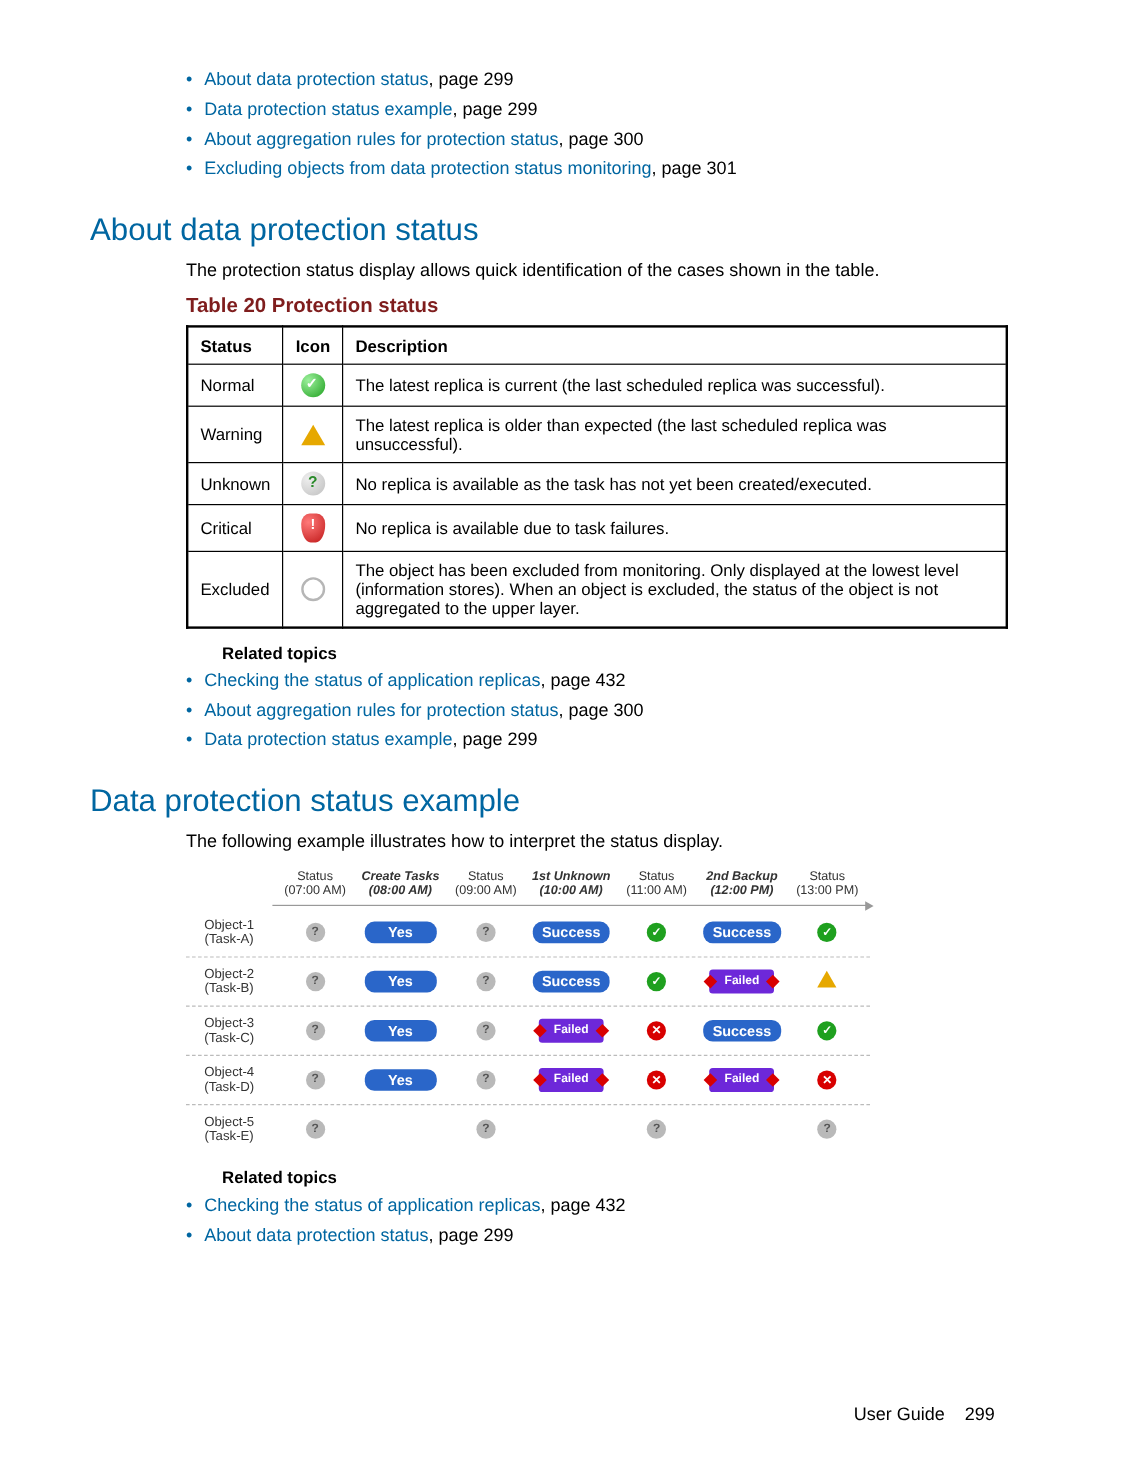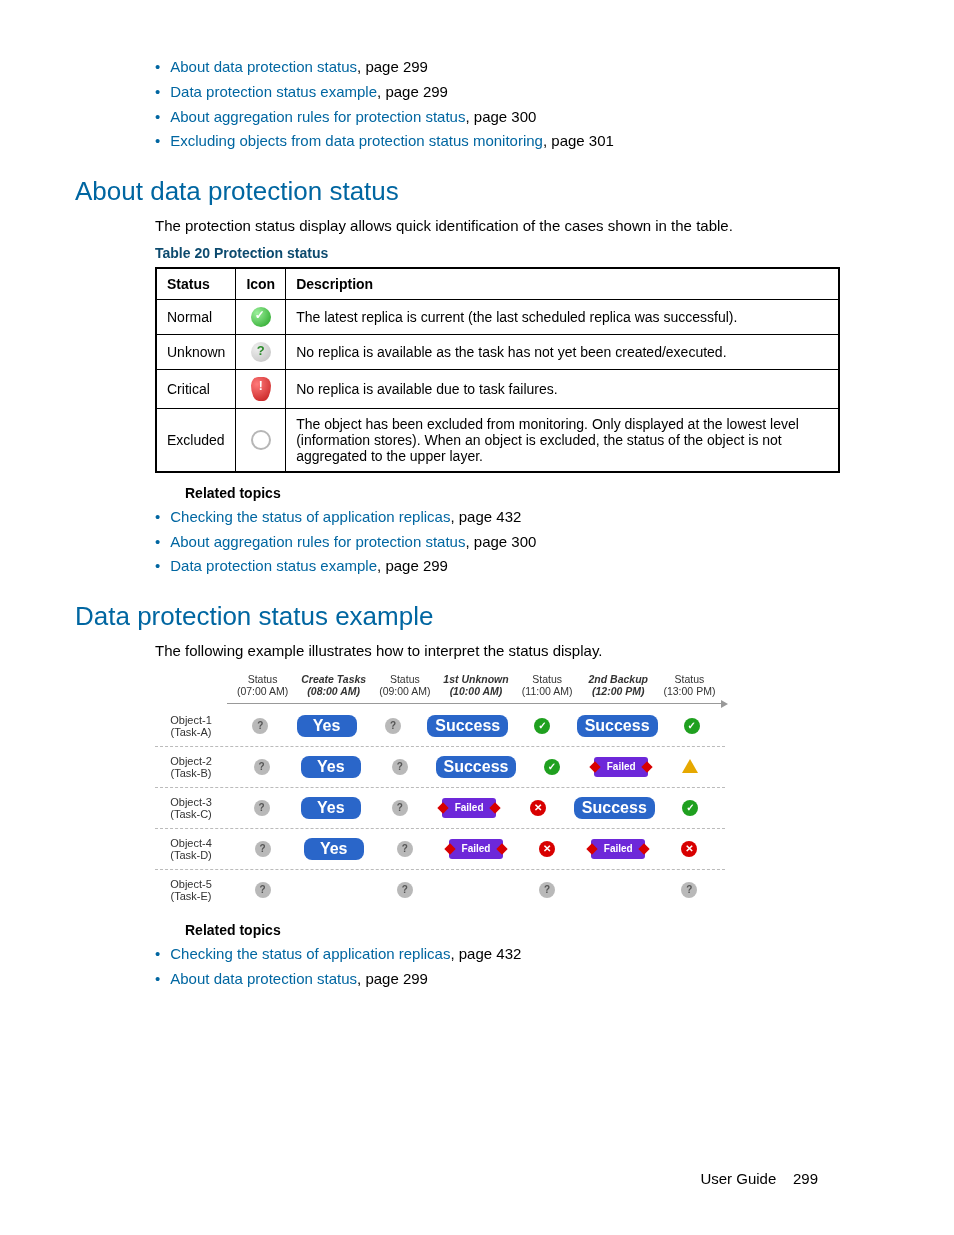--- a/index.html
+++ b/index.html
@@ -3,21 +3,21 @@
 <meta charset="utf-8">
 <style>
   html,body{margin:0;padding:0;background:#fff;font-family:Arial,Helvetica,sans-serif;color:#000;font-size:15px;}
   .page{width:950px;height:1235px;box-sizing:border-box;padding:55px 115px 40px 75px;position:relative;}
   ul.toc{list-style:none;padding-left:80px;margin:0 0 22px 0;}
   ul.toc li{line-height:1.65;font-size:15px;}
   ul.toc li::before{content:"•";color:#0066a1;margin-right:10px;}
   a.link{color:#0066a1;text-decoration:none;}
   h2.section{color:#0066a1;font-weight:400;font-size:26px;margin:14px 0 8px 0;}
   p.body{margin:4px 0 8px 80px;line-height:1.45;}
-  .caption{color:#0c4a6e;font-weight:700;font-size:14px;margin:6px 0 6px 80px;}
+  .caption{color:#7f1d1d;font-weight:700;font-size:17px;margin:6px 0 6px 80px;}
   table.status{border-collapse:collapse;margin-left:80px;width:685px;border:2px solid #000;}
   table.status th,table.status td{border:1px solid #000;padding:7px 10px;text-align:left;vertical-align:middle;font-size:14px;}
   table.status th{font-weight:700;}
   table.status td.icon-cell{text-align:center;}
   .rt-head{font-weight:700;font-size:14px;margin:12px 0 4px 80px;padding-left:30px;}
   .icon{display:inline-block;width:20px;height:20px;border-radius:50%;vertical-align:middle;position:relative;box-sizing:border-box;}
   .icon.normal{background:radial-gradient(circle at 30% 30%,#9cf09c,#1fa01f);}
   .icon.normal::after{content:"✓";color:#fff;font-size:12px;position:absolute;top:1px;left:4px;font-weight:700;}
   .icon.warning{width:0;height:0;border-left:10px solid transparent;border-right:10px solid transparent;border-bottom:17px solid #e6a800;border-radius:0;}
   .icon.critical{background:radial-gradient(circle at 30% 30%,#ff7a7a,#c01818);border-radius:50% 50% 55% 55%/50% 50% 90% 90%;height:24px;}
@@ -30,31 +30,31 @@
   .drow{display:flex;align-items:flex-start;}
   .dcell{flex:1;text-align:center;padding:3px 1px;box-sizing:border-box;}
   .dcell.obj{flex:0 0 72px;text-align:center;}
   .drow.hdr .dcell{font-size:10.5px;line-height:1.15;}
   .drow.hdr .dcell .b{font-weight:700;display:block;font-style:italic;}
   .drow.hdr .dcell .t{display:block;}
   .drow.data{border-top:1px dashed #bbb;min-height:40px;align-items:center;}
   .drow.data:first-of-type{border-top:none;}
   .drow.arrow{border-top:1px solid #999;position:relative;margin:3px 0 2px 72px;}
   .drow.arrow::after{content:"";position:absolute;right:-3px;top:-4px;border-left:7px solid #999;border-top:4px solid transparent;border-bottom:4px solid transparent;}
-  .pill{display:inline-block;min-width:44px;padding:2px 8px;border-radius:8px;color:#fff;font-size:16px;font-weight:700;}
+  .pill{display:inline-block;min-width:44px;padding:2px 8px;border-radius:8px;color:#fff;font-size:12px;font-weight:700;}
   .pill.blue{background:#2a66c9;}
   .burst{display:inline-flex;align-items:center;justify-content:center;width:54px;height:20px;background:#6d28d9;color:#fff;font-size:10px;font-weight:700;border-radius:3px;position:relative;}
   .burst::before,.burst::after{content:"";position:absolute;width:8px;height:8px;background:#d80000;transform:rotate(45deg);}
   .burst::before{left:-3px;} .burst::after{right:-3px;}
   .sicn{display:inline-flex;align-items:center;justify-content:center;width:16px;height:16px;border-radius:50%;font-size:10px;color:#fff;font-weight:700;}
   .sicn.q{background:#b9b9b9;color:#555;}
   .sicn.ok{background:#1fa01f;}
   .sicn.err{background:#d80000;}
   .sicn.w{width:0;height:0;border-left:8px solid transparent;border-right:8px solid transparent;border-bottom:14px solid #e6a800;border-radius:0;}
-  .footer{position:absolute;bottom:48px;right:132px;font-size:15px;margin-top:25px;}
+  .footer{position:absolute;bottom:48px;right:121px;font-size:15px;margin-top:25px;}
 </style>
 </head>
 <body>
 
 <div class="page">
 
   <ul class="toc">
     <li><a class="link">About data protection status</a><span>, page </span><span>299</span></li>
     <li><a class="link">Data protection status example</a><span>, page </span><span>299</span></li>
     <li><a class="link">About aggregation rules for protection status</a><span>, page </span><span>300</span></li>
@@ -71,20 +71,25 @@
       <th>Status</th>
       <th>Icon</th>
       <th>Description</th>
     </tr>
     <tr>
       <td>Normal</td>
       <td class="icon-cell"><span class="icon normal"></span></td>
       <td>The latest replica is current (the last scheduled replica was successful).</td>
     </tr>
     <tr>
+      <td>Warning</td>
+      <td class="icon-cell"><span class="icon warning"></span></td>
+      <td>The latest replica is older than expected (the last scheduled replica was unsuccessful).</td>
+    </tr>
+    <tr>
       <td>Unknown</td>
       <td class="icon-cell"><span class="icon unknown"></span></td>
       <td>No replica is available as the task has not yet been created/executed.</td>
     </tr>
     <tr>
       <td>Critical</td>
       <td class="icon-cell"><span class="icon critical"></span></td>
       <td>No replica is available due to task failures.</td>
     </tr>
     <tr>

